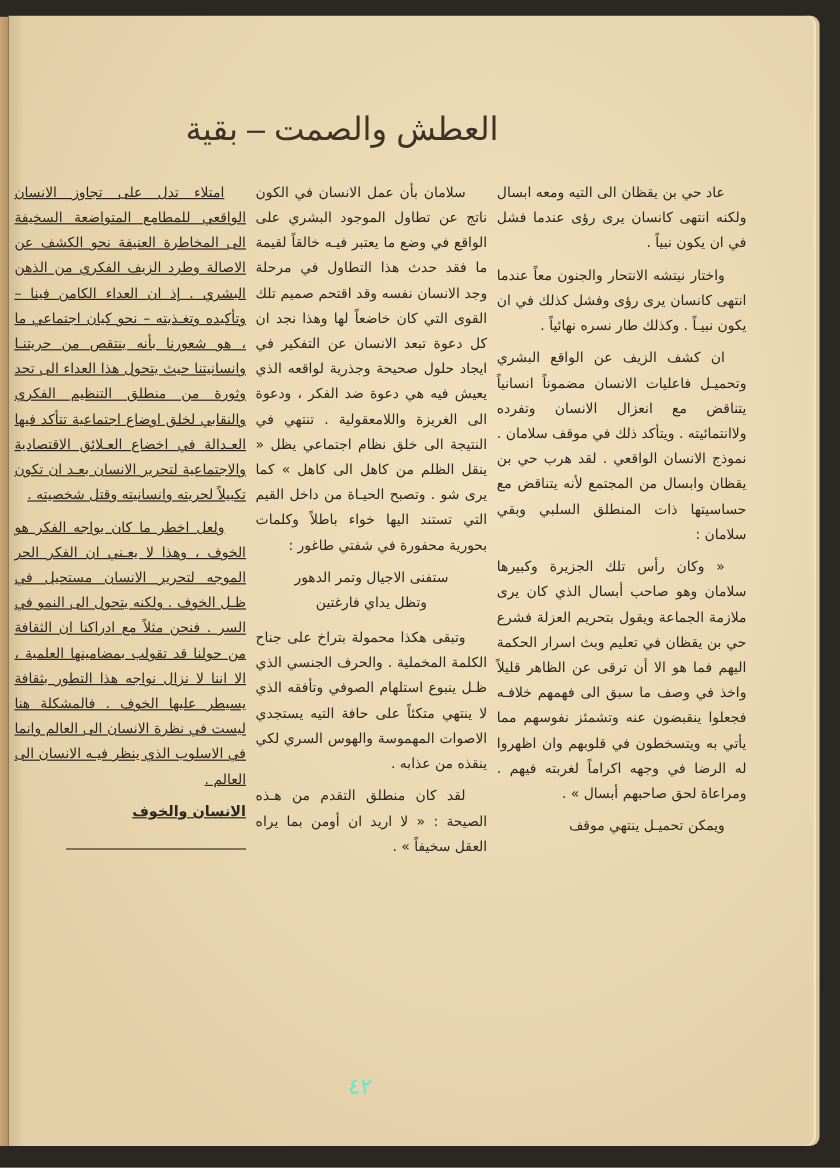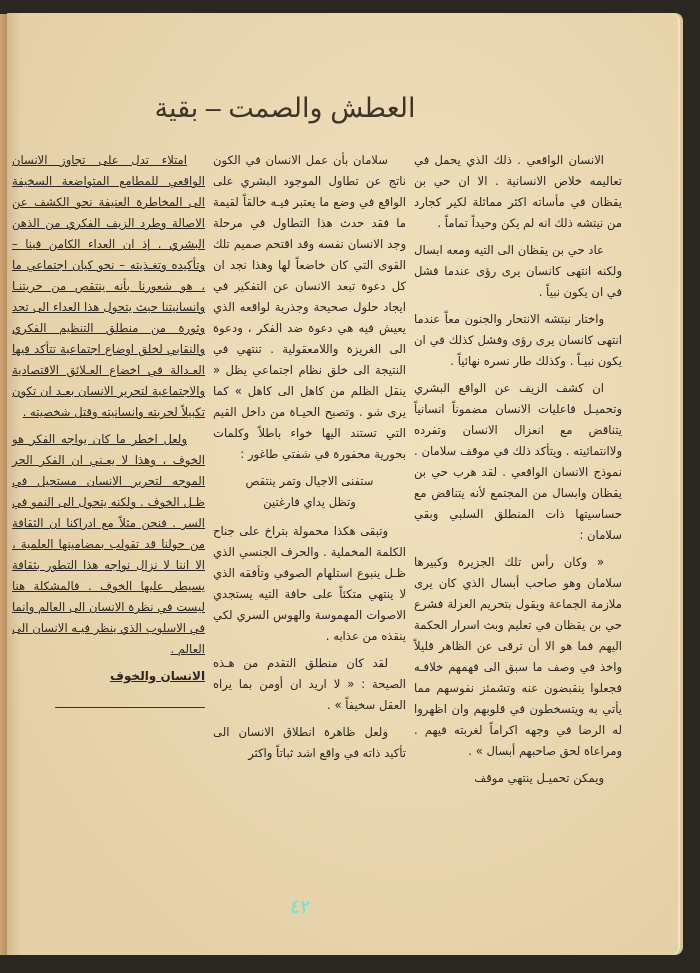--- a/index.html
+++ b/index.html
@@ -96,37 +96,35 @@
 </head>
 <body>
 
 <div class="binding"></div>
 <div class="page">
 </div>
 
 <div class="title">العطش والصمت – بقية</div>
 
 <div class="col col-right">
-  <p>الانسان الواقعي . ذلك الذي يحمل في تعاليمه خلاص الانسانية . الا ان حي بن يقظان في مأساته اكثر مماثلة لكير كجارد من نيتشه ذلك انه لم يكن وحيداً تماماً .</p>
   <p>عاد حي بن يقظان الى التيه ومعه ابسال ولكنه انتهى كانسان يرى رؤى عندما فشل في ان يكون نبياً .</p>
   <p>واختار نيتشه الانتحار والجنون معاً عندما انتهى كانسان يرى رؤى وفشل كذلك في ان يكون نبيـاً . وكذلك طار نسره نهائياً .</p>
   <p>ان كشف الزيف عن الواقع البشري وتحميـل فاعليات الانسان مضموناً انسانياً يتناقض مع انعزال الانسان وتفرده ولاانتمائيته . ويتأكد ذلك في موقف سلامان . نموذج الانسان الواقعي . لقد هرب حي بن يقظان وابسال من المجتمع لأنه يتناقض مع حساسيتها ذات المنطلق السلبي وبقي سلامان :</p>
   <p>« وكان رأس تلك الجزيرة وكبيرها سلامان وهو صاحب أبسال الذي كان يرى ملازمة الجماعة ويقول بتحريم العزلة فشرع حي بن يقظان في تعليم وبث اسرار الحكمة اليهم فما هو الا أن ترقى عن الظاهر قليلاً واخذ في وصف ما سبق الى فهمهم خلافـه فجعلوا ينقبضون عنه وتشمئز نفوسهم مما يأتي به ويتسخطون في قلوبهم وان اظهروا له الرضا في وجهه اكراماً لغربته فيهم . ومراعاة لحق صاحبهم أبسال » .</p>
   <p>ويمكن تحميـل ينتهي موقف</p>
 </div>
 
 <div class="col col-mid">
   <p>سلامان بأن عمل الانسان في الكون ناتج عن تطاول الموجود البشري على الواقع في وضع ما يعتبر فيـه خالقاً لقيمة ما فقد حدث هذا التطاول في مرحلة وجد الانسان نفسه وقد اقتحم صميم تلك القوى التي كان خاضعاً لها وهذا نجد ان كل دعوة تبعد الانسان عن التفكير في ايجاد حلول صحيحة وجذرية لواقعه الذي يعيش فيه هي دعوة ضد الفكر ، ودعوة الى الغريزة واللامعقولية . تنتهي في النتيجة الى خلق نظام اجتماعي يظل « ينقل الظلم من كاهل الى كاهل » كما يرى شو . وتصبح الحيـاة من داخل القيم التي تستند اليها خواء باطلاً وكلمات بحورية محفورة في شفتي طاغور :</p>
   <p class="verse">
-    <span>ستفنى الاجيال وتمر ينتقص</span>
+    <span>ستفنى الاجيال وتمر الدهور</span>
     <span>وتظل يداي فارغتين</span>
   </p>
   <p>وتبقى هكذا محمولة بتراخ على جناح الكلمة المخملية . والحرف الجنسي الذي ظـل ينبوع استلهام الصوفي وتأفقه الذي لا ينتهي متكئاً على حافة التيه يستجدي الاصوات المهموسة والهوس السري لكي ينقذه من عذابه .</p>
   <p>لقد كان منطلق التقدم من هـذه الصيحة : « لا اريد ان أومن بما يراه العقل سخيفاً » .</p>
-  <p>ولعل ظاهرة انطلاق الانسان الى تأكيد ذاته في واقع اشد ثباتاً واكثر</p>
 </div>
 
 <div class="col col-left">
   <p>امتلاء تدل على تجاوز الانسان الواقعي للمطامع المتواضعة السخيفة الى المخاطرة العنيفة نحو الكشف عن الاصالة وطرد الزيف الفكري من الذهن البشري . إذ ان العداء الكامن فينا – وتأكيده وتغـذيته – نحو كيان اجتماعي ما ، هو شعورنا بأنه ينتقص من حريتنـا وانسانيتنا حيث يتحول هذا العداء الى تحد وثورة من منطلق التنظيم الفكري والنقابي لخلق اوضاع اجتماعية تتأكد فيها العـدالة في اخضاع العـلائق الاقتصادية والاجتماعية لتحرير الانسان بعـد ان تكون تكبيلاً لحريته وانسانيته وقتل شخصيته .</p>
   <p>ولعل اخطر ما كان يواجه الفكر هو الخوف ، وهذا لا يعـني ان الفكر الحر الموجه لتحرير الانسان مستحيل في ظـل الخوف . ولكنه يتحول الى النمو في السر . فنحن مثلاً مع ادراكنا ان الثقافة من حولنا قد تقولب بمضامينها العلمية ، الا اننا لا نزال نواجه هذا التطور بثقافة يسيطر عليها الخوف . فالمشكلة هنا ليست في نظرة الانسان الى العالم وانما في الاسلوب الذي ينظر فيـه الانسان الى العالم .</p>
   <p class="subhead">الانسان والخوف</p>
 </div>
 
 <div class="pagenum">٤٢</div>
 

